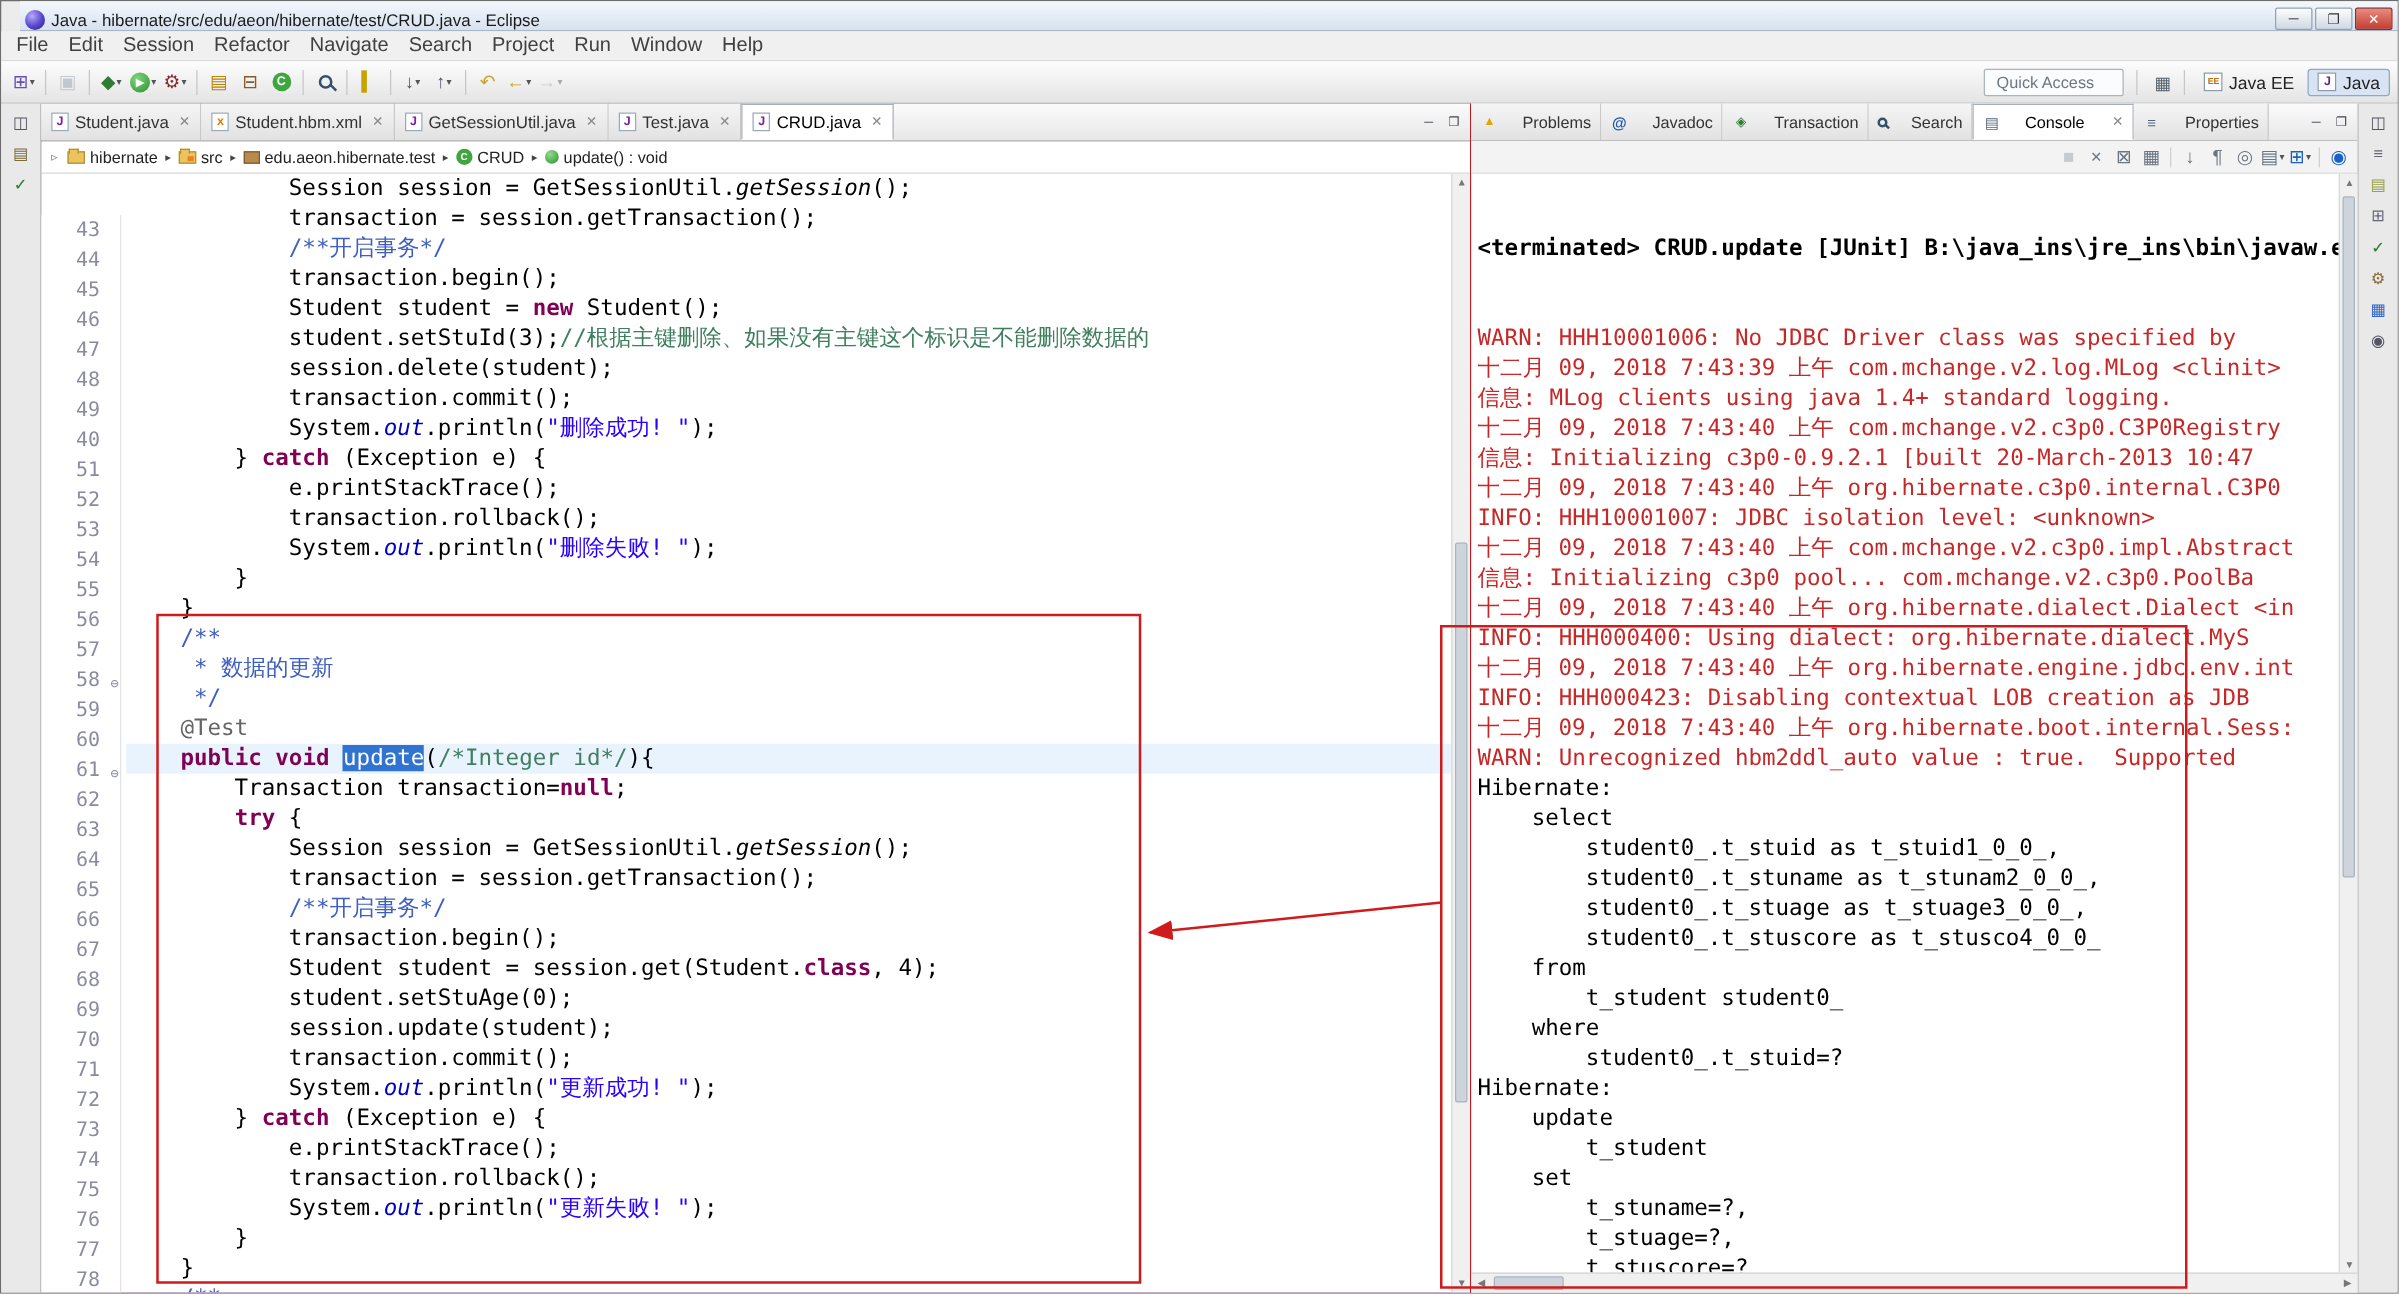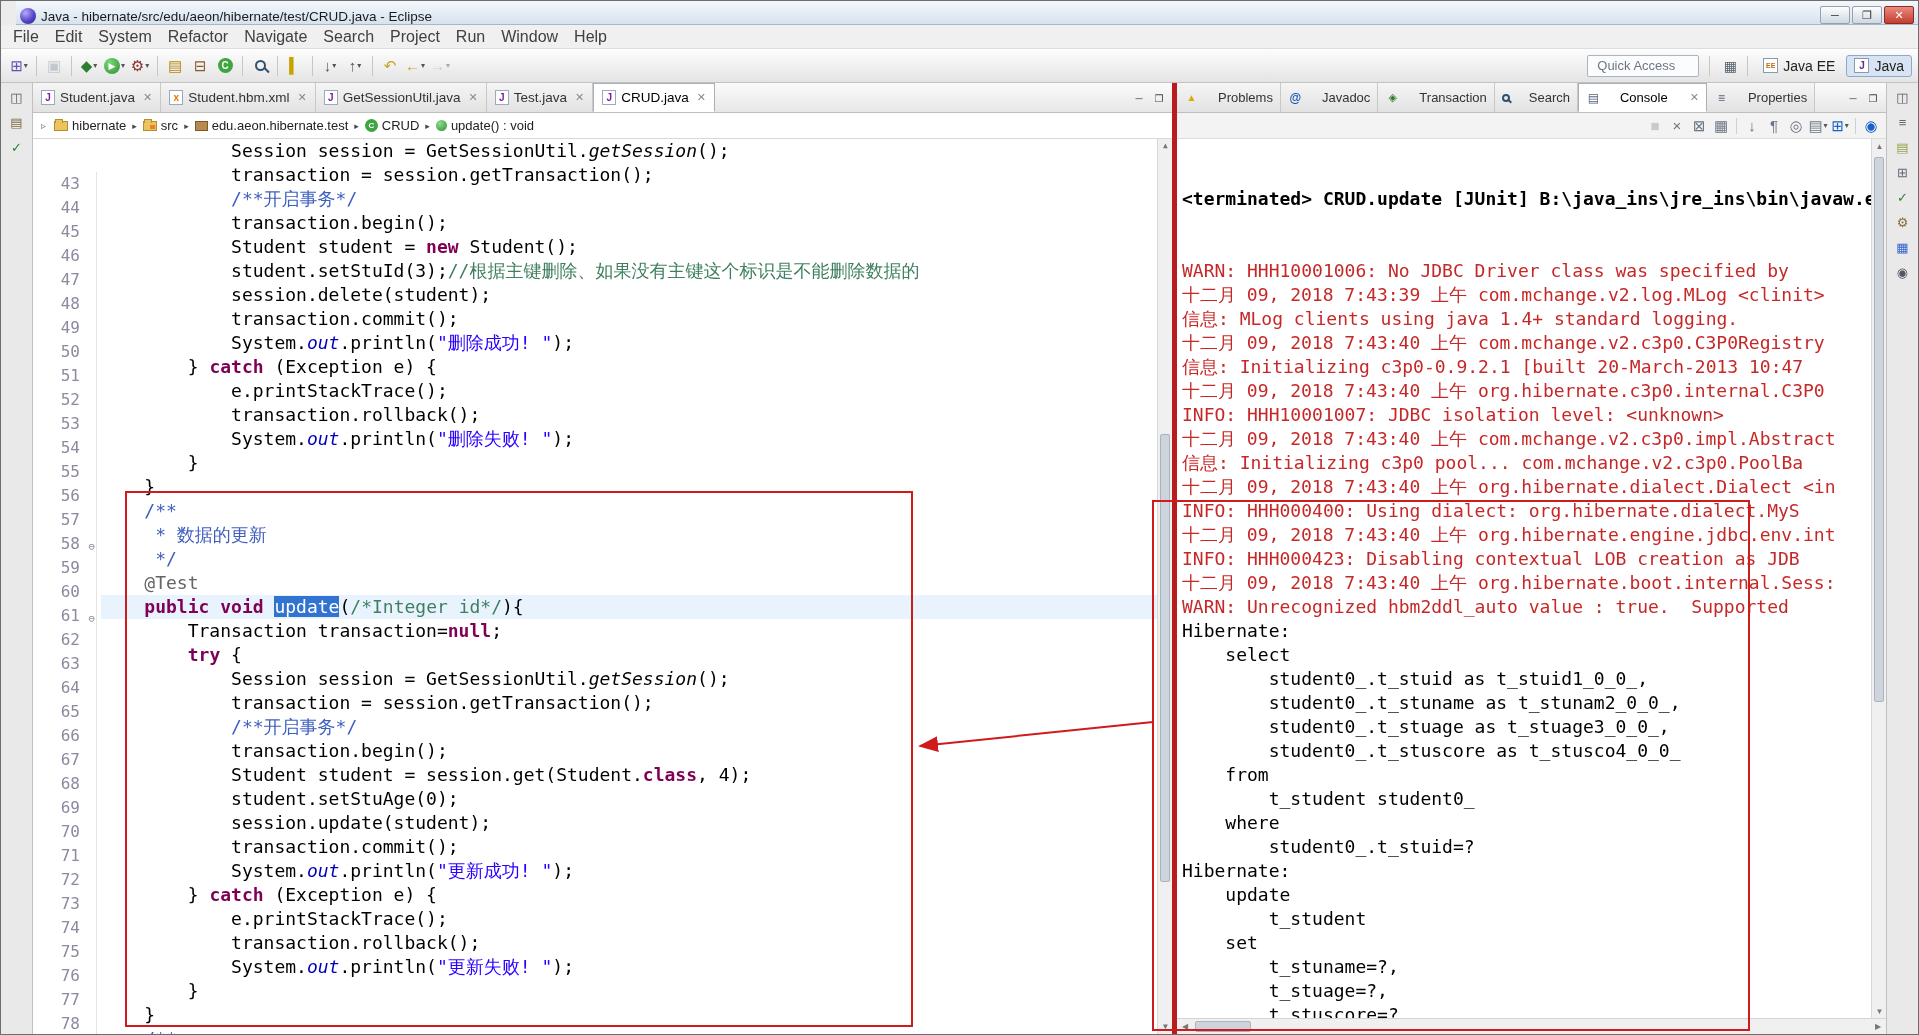--- a/index.html
+++ b/index.html
@@ -48,21 +48,21 @@
   .open-persp{width:20px;height:20px;display:flex;align-items:center;justify-content:center;font-size:14px;color:#55606c;}
 
   
   .main{flex:1;display:flex;min-height:0;}
   .side-strip{width:32px;background:#e9e9e9;display:flex;flex-direction:column;align-items:center;padding-top:3px;gap:3px;}
   .side-strip.left{border-right:1px solid #c0c0c0;}
   .side-strip.right{border-left:1px solid #c0c0c0;}
   .strip-icon{width:24px;height:22px;display:flex;align-items:center;justify-content:center;font-size:13px;border-radius:2px;}
 
   
-  .editor-pane{flex:1;min-width:0;display:flex;flex-direction:column;border-right:5px solid #b91c1c;background:#701a75;}
+  .editor-pane{flex:1;min-width:0;display:flex;flex-direction:column;border-right:1px solid #b91c1c;background:#701a75;}
   .tabbar{height:30px;flex:0 0 30px;background:linear-gradient(#fbfbfb,#e7e7e7);border-bottom:1px solid #bfbfbf;
     display:flex;align-items:flex-end;justify-content:space-between;}
   .tabs{display:flex;height:30px;align-items:flex-end;}
   .tab{height:29px;display:flex;align-items:center;gap:5px;padding:0 8px;font-size:13.5px;color:#333;
     background:linear-gradient(#f5f5f5,#e2e2e2);border-right:1px solid #c8c8c8;white-space:nowrap;}
   .tab.active{background:#fff;border:1px solid #a8b0b8;border-bottom:1px solid #fff;color:#000;}
   .tab-close{font-size:11px;color:#8a8a8a;margin-left:3px;}
   .file-icon{width:14px;height:15px;background:#fff;border:1px solid #9aaabb;display:flex;align-items:center;justify-content:center;font-weight:bold;}
   .fi-java::after{content:"J";font-size:10px;color:#7b1fa2;}
   .fi-xml::after{content:"x";font-size:10px;color:#e07b00;}
@@ -151,21 +151,21 @@
     <div class="win-controls">
         <span class="win-btn">─</span>
         <span class="win-btn">❐</span>
         <span class="win-btn close">✕</span>
       </div>
   </div>
 
   <div class="menubar">
       <span class="menu-item">File</span>
       <span class="menu-item">Edit</span>
-      <span class="menu-item">System</span>
+      <span class="menu-item">Session</span>
       <span class="menu-item">Refactor</span>
       <span class="menu-item">Navigate</span>
       <span class="menu-item">Search</span>
       <span class="menu-item">Project</span>
       <span class="menu-item">Run</span>
       <span class="menu-item">Window</span>
       <span class="menu-item">Help</span>
     </div>
 
   <div class="toolbar">
@@ -324,21 +324,21 @@
       </div>
       <div class="editor-body">
         <div class="gutter">
             <div class="ln">43</div>
             <div class="ln">44</div>
             <div class="ln">45</div>
             <div class="ln">46</div>
             <div class="ln">47</div>
             <div class="ln">48</div>
             <div class="ln">49</div>
-            <div class="ln">50</div>
+            <div class="ln">40</div>
             <div class="ln">51</div>
             <div class="ln">52</div>
             <div class="ln">53</div>
             <div class="ln">54</div>
             <div class="ln">55</div>
             <div class="ln">56</div>
             <div class="ln">57</div>
             <div class="ln fold">58</div>
             <div class="ln">59</div>
             <div class="ln">60</div>

